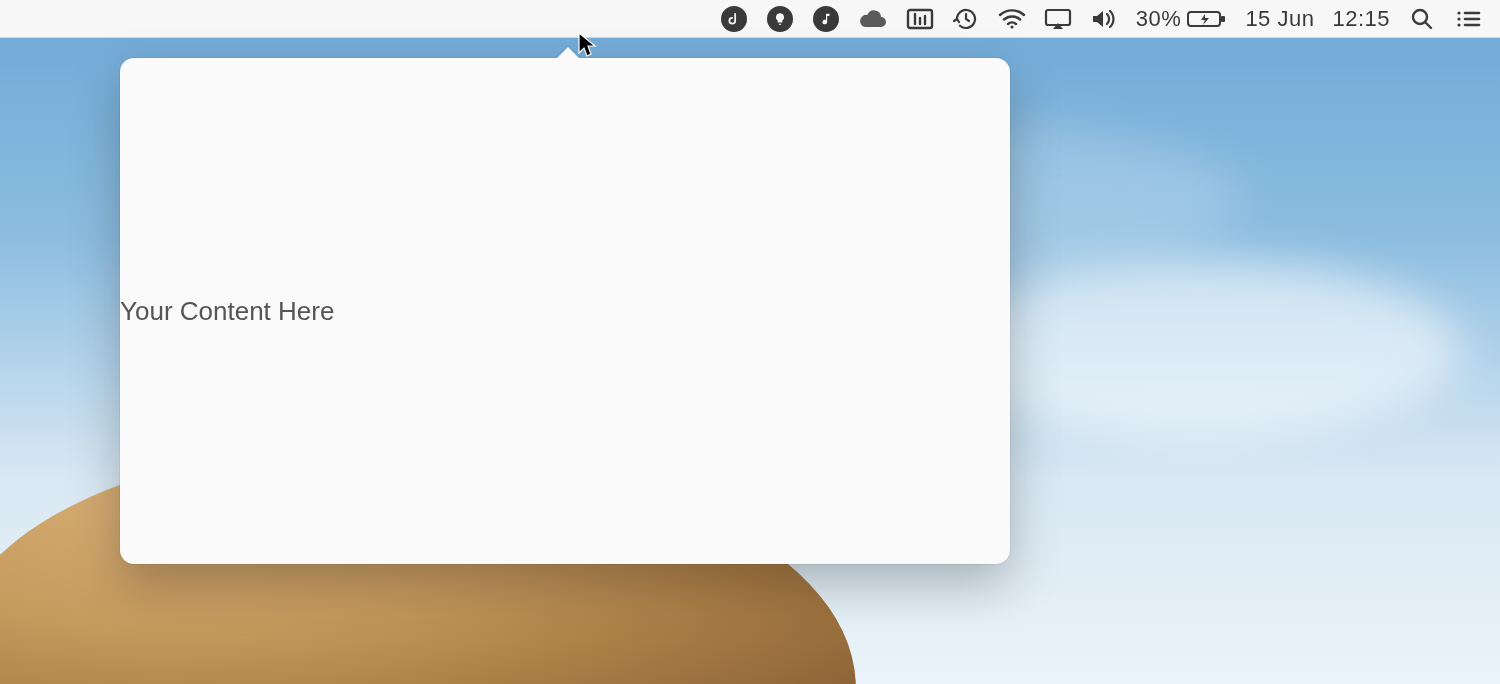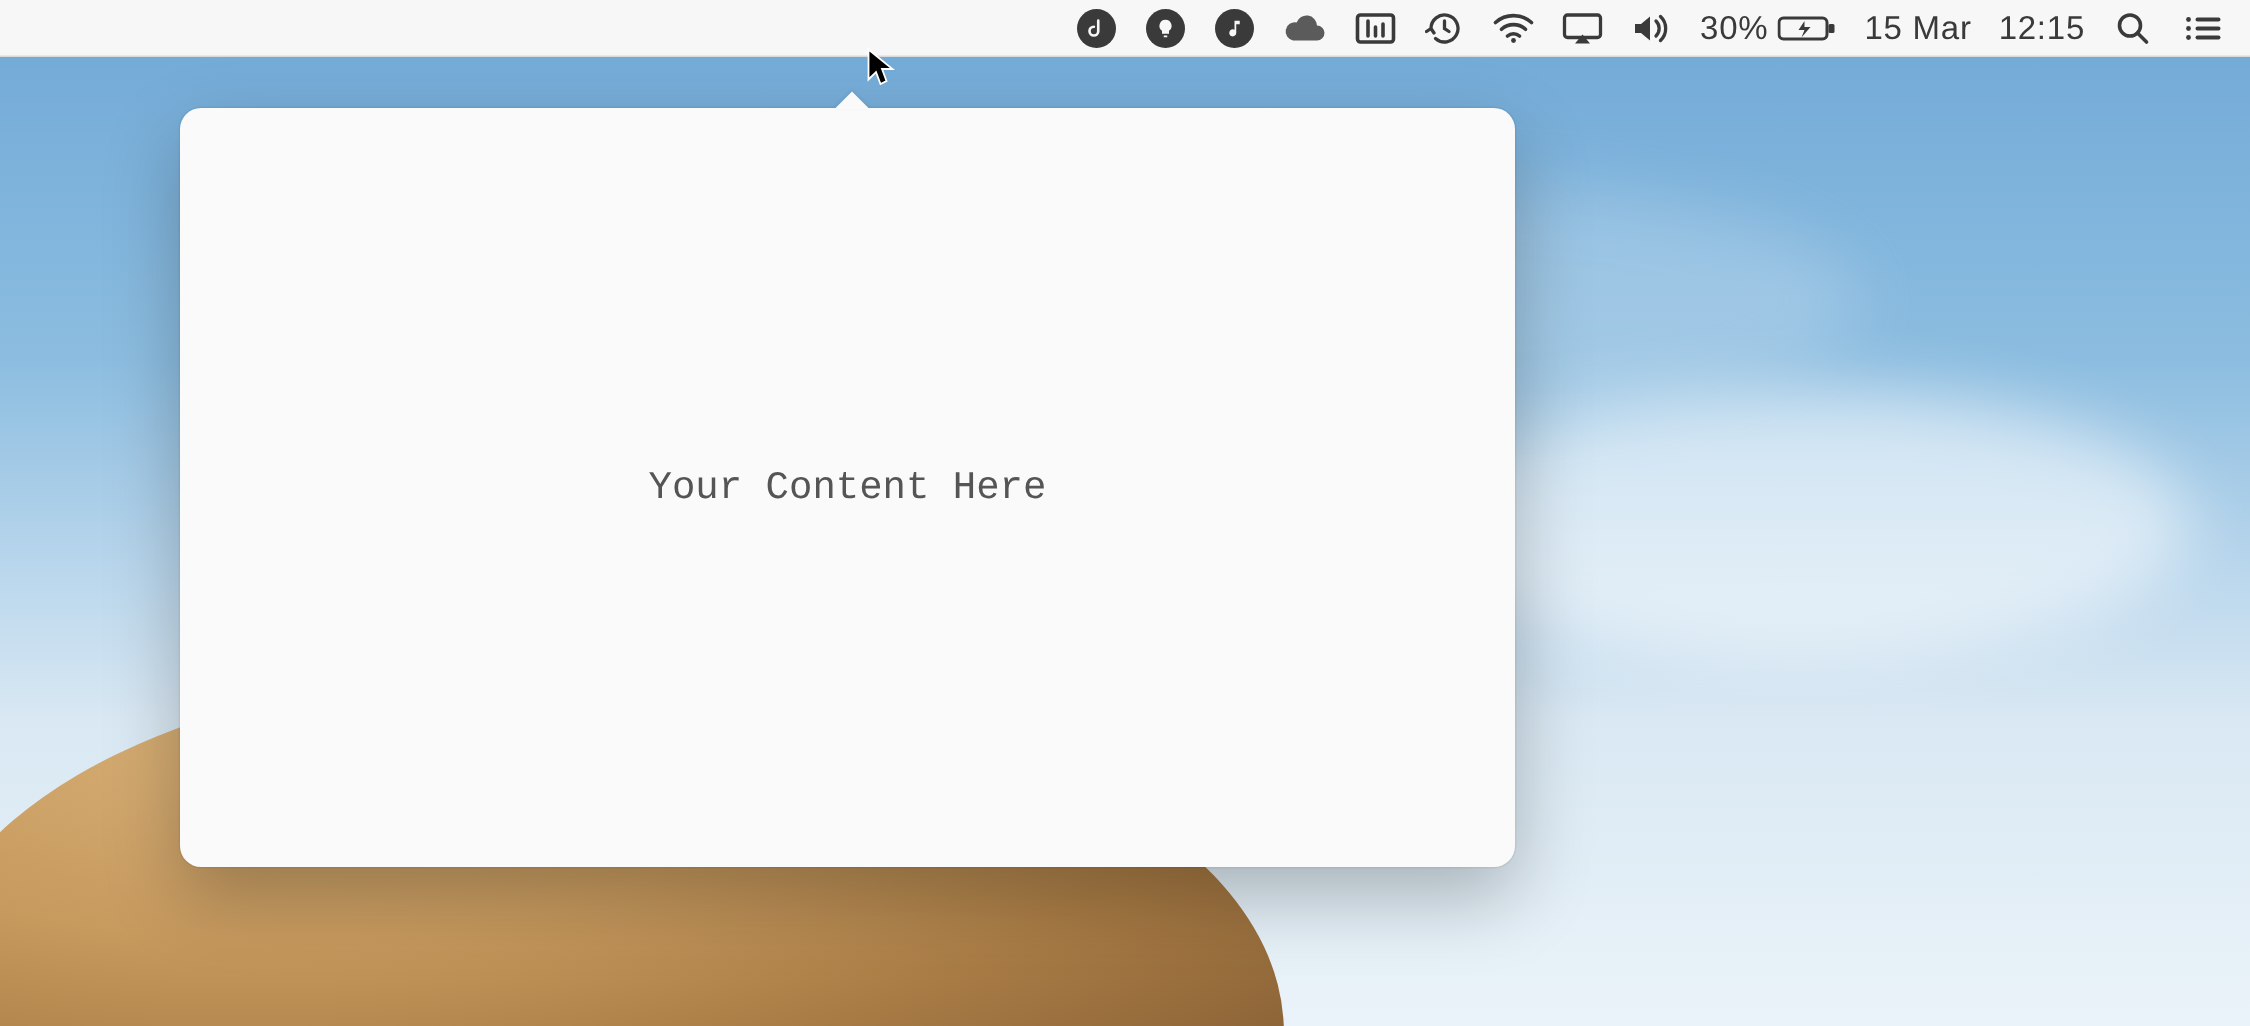--- a/index.html
+++ b/index.html
@@ -52,27 +52,27 @@
 
   .circle-icon {
     width:26px;height:26px;border-radius:50%;
     background:#3a3a3a;display:flex;align-items:center;justify-content:center;
   }
   .circle-icon svg{color:#f7f7f7}
 
   .popover {
     position:absolute;
     left: 120px;
-    top: 72px;
+    top: 58px;
     width: 890px;
     height: 506px;
     background:#fafafa;
     border-radius:14px;
     box-shadow: 0 20px 50px rgba(0,0,0,.25), 0 0 0 1px rgba(0,0,0,.05);
-    display:flex;align-items:center;justify-content:center;font-family:Liberation Mono, monospace;
+    display:flex;align-items:center;
   }
   .popover::before{
     content:"";
     position:absolute;
     top:-11px;
     left: 436px;
     width:0;height:0;
     border-left:12px solid transparent;
     border-right:12px solid transparent;
     border-bottom:12px solid #fafafa;
@@ -186,21 +186,21 @@
       <span>
         <svg width="40" height="20" viewBox="0 0 40 20" fill="none" stroke="#3a3a3a" stroke-width="2">
             <rect x="1" y="3" width="32" height="14" rx="3"></rect>
             <rect x="34" y="7" width="4" height="6" rx="1" fill="#3a3a3a" stroke="none"></rect>
             <path d="M18 5l-4 6h4l-2 5 6-7h-4z" fill="#3a3a3a" stroke="none"></path>
           </svg>
       </span>
     </div>
 
     <div class="item">
-      <span class="txt">15 Mar</span>
+      <span class="txt">15 Jun</span>
     </div>
     <div class="item">
       <span class="txt">12:15</span>
     </div>
 
     <div class="item">
       <span>
         <svg width="24" height="24" viewBox="0 0 24 24" fill="none" stroke="#3a3a3a" stroke-width="2.4" stroke-linecap="round">
             <circle cx="10" cy="10" r="7"></circle>
             <path d="M21 21l-6-6"></path>

